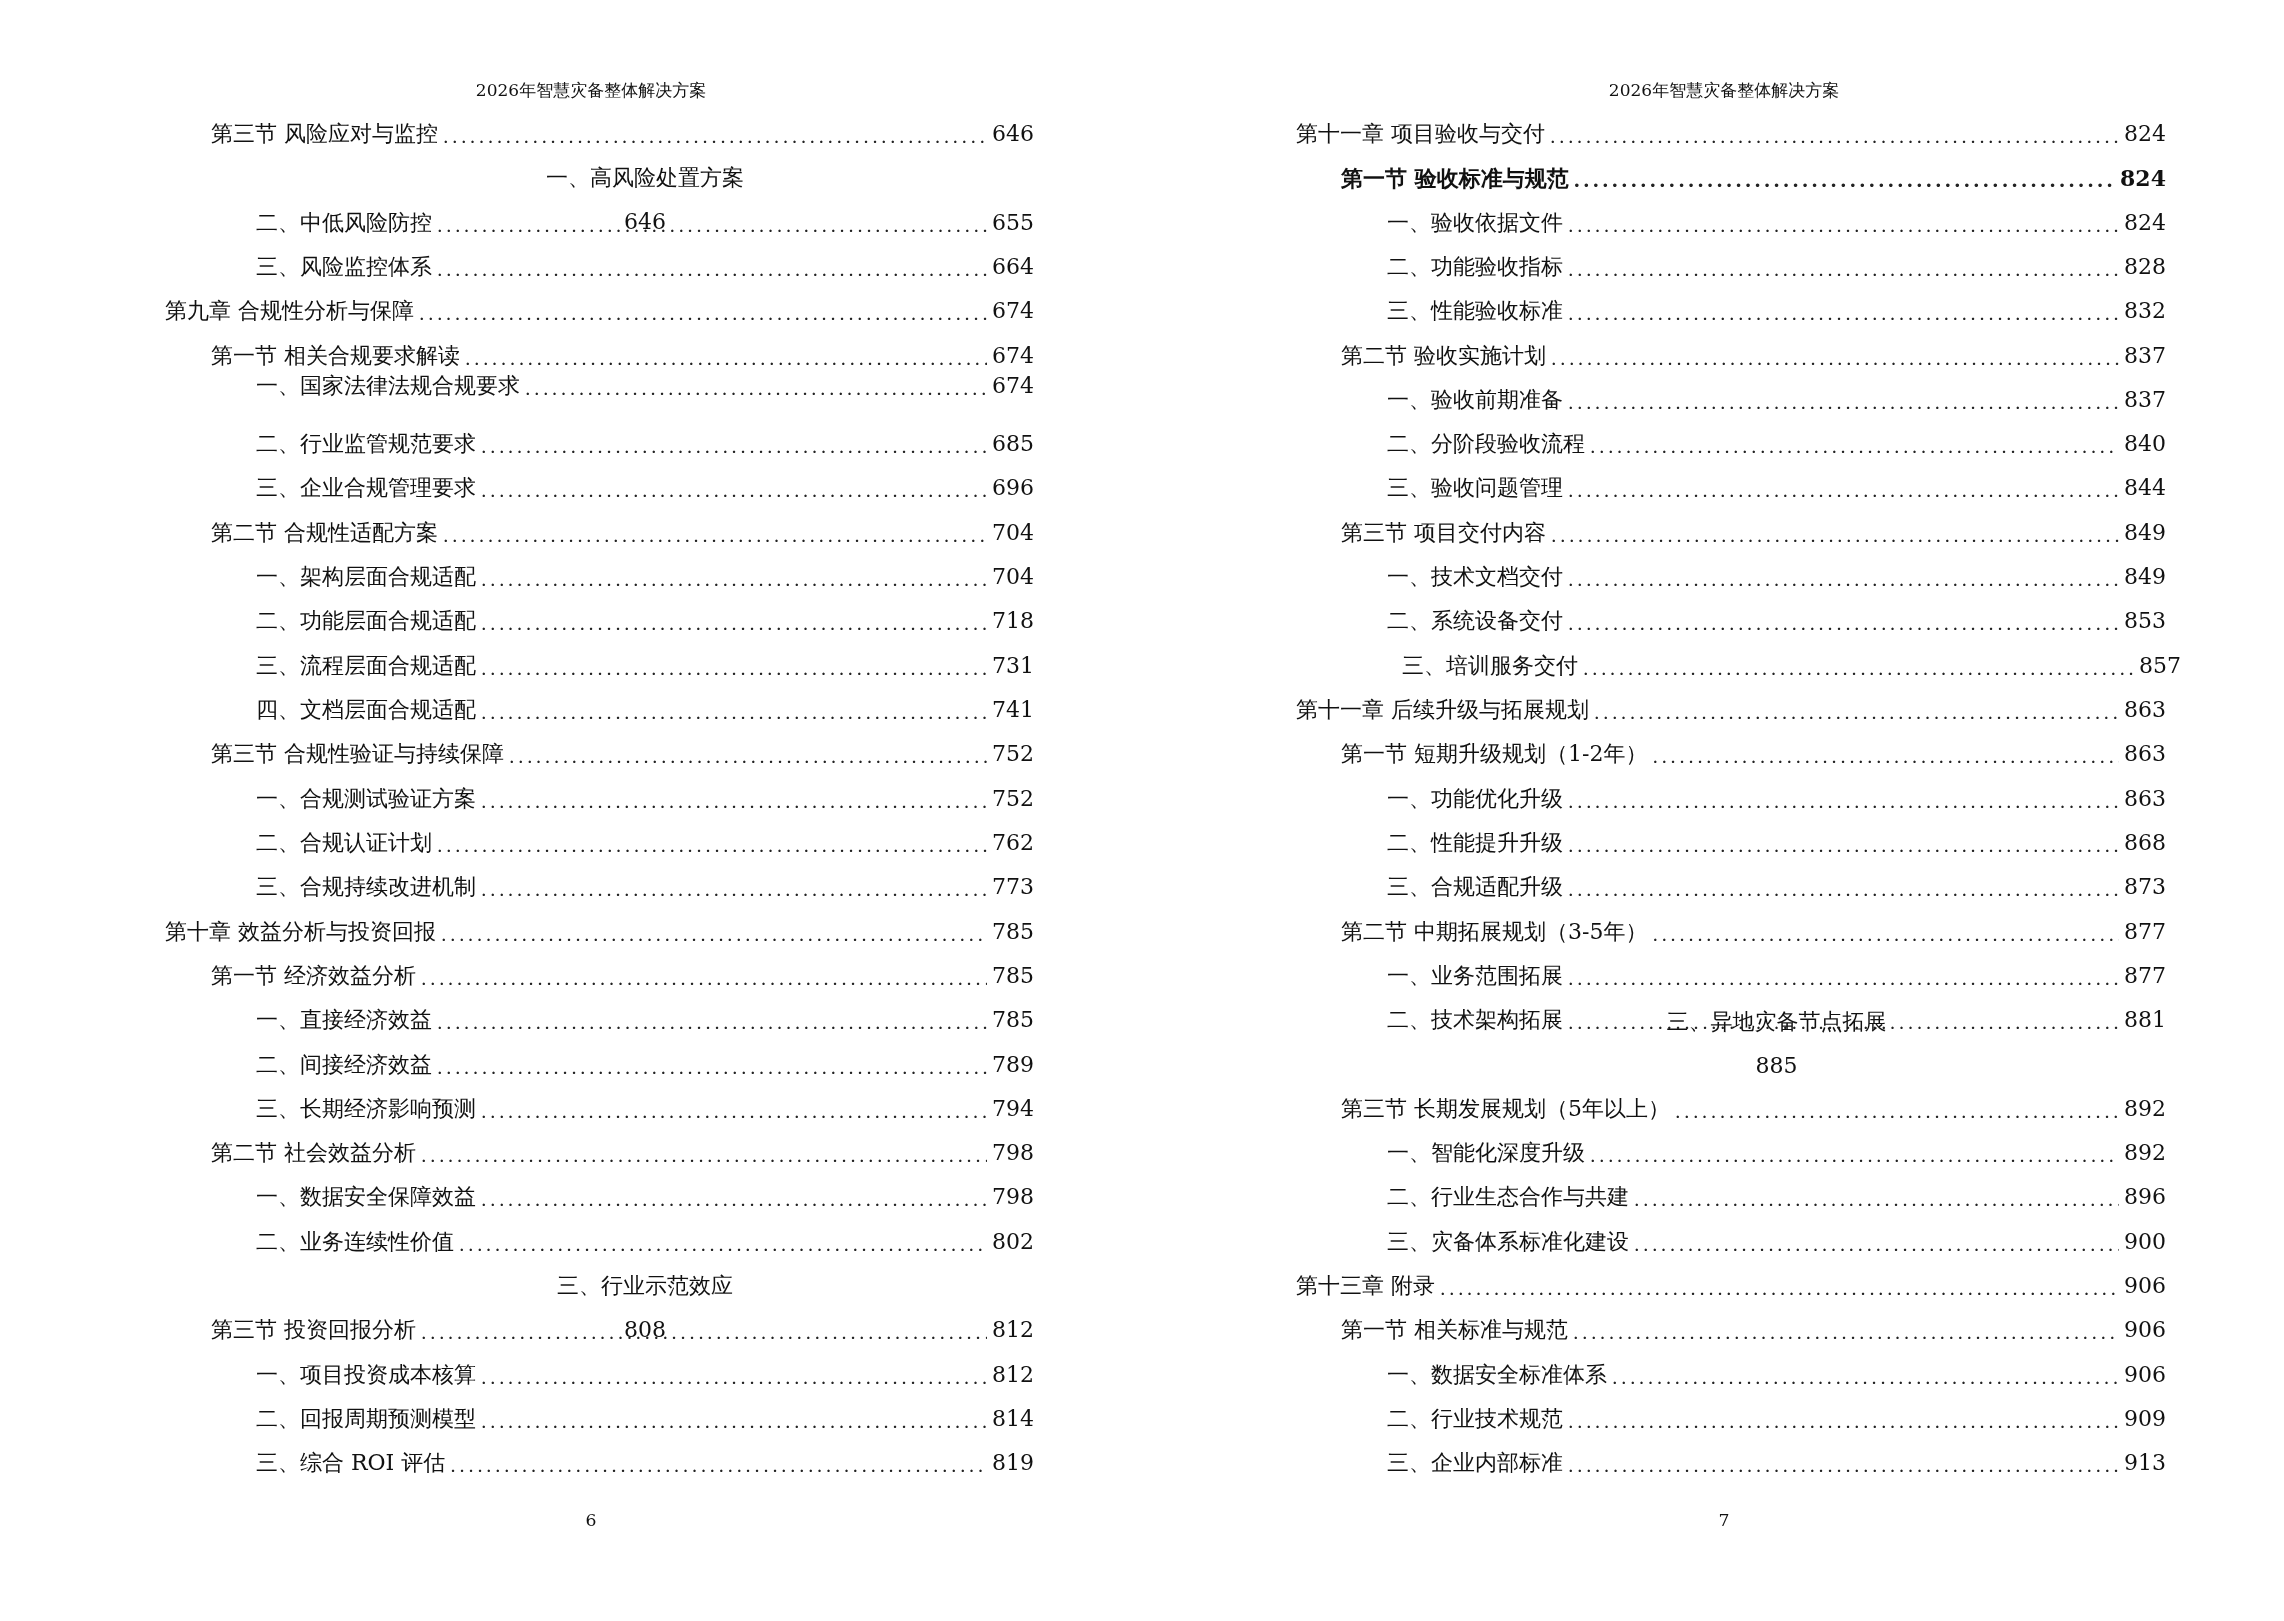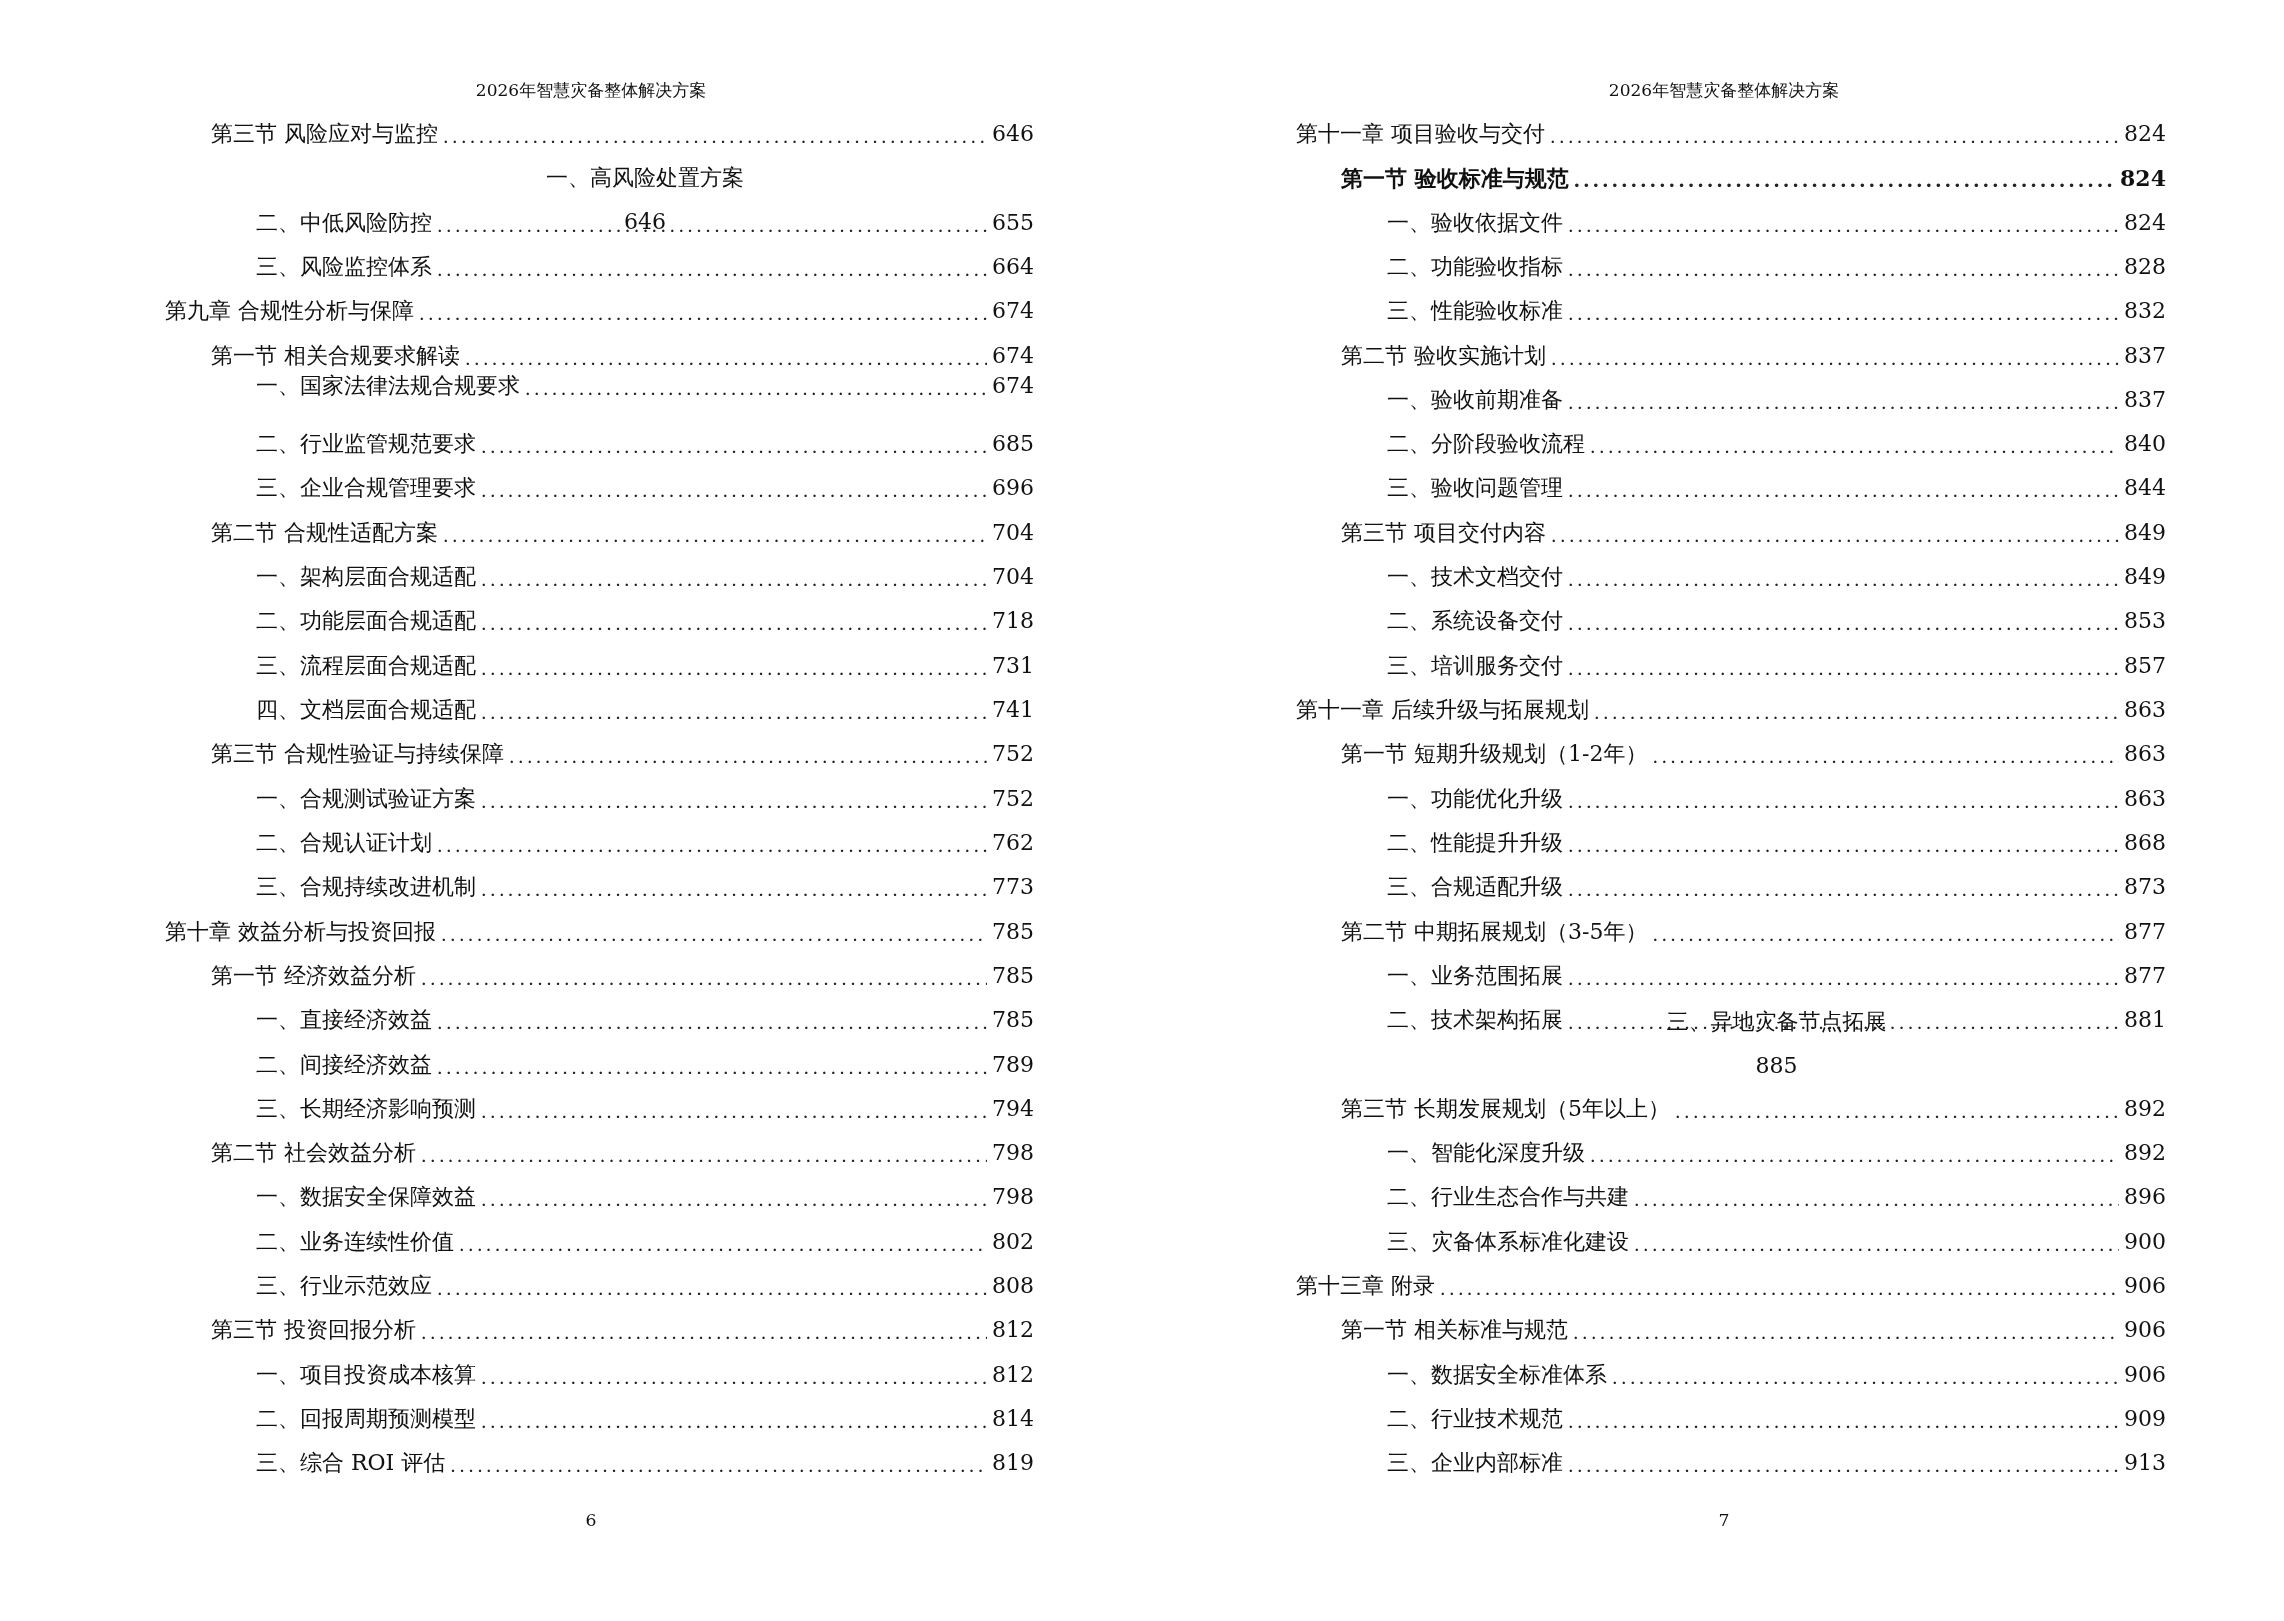--- a/index.html
+++ b/index.html
@@ -161,21 +161,21 @@
       <div class="row" style="left: 256px; width: 778px; top: 1063px;">
         <span class="label">一、数据安全保障效益</span>
         <span class="dots"></span>
         <span class="num">798</span>
       </div>
       <div class="row" style="left: 256px; width: 778px; top: 1108px;">
         <span class="label">二、业务连续性价值</span>
         <span class="dots"></span>
         <span class="num">802</span>
       </div>
-      <div class="row" style="left: 256px; width: 778px; top: 1152px;">
+      <div class="row" style="left: 256px; width: 778px; top: 1152px; flex-direction: column;">
         <span class="label">三、行业示范效应</span>
         <span class="dots"></span>
         <span class="num">808</span>
       </div>
       <div class="row" style="left: 211px; width: 823px; top: 1196px;">
         <span class="label">第三节 投资回报分析</span>
         <span class="dots"></span>
         <span class="num">812</span>
       </div>
       <div class="row" style="left: 256px; width: 778px; top: 1241px;">
@@ -253,21 +253,21 @@
       <div class="row" style="left: 245px; width: 779px; top: 443px;">
         <span class="label">一、技术文档交付</span>
         <span class="dots"></span>
         <span class="num">849</span>
       </div>
       <div class="row" style="left: 245px; width: 779px; top: 487px;">
         <span class="label">二、系统设备交付</span>
         <span class="dots"></span>
         <span class="num">853</span>
       </div>
-      <div class="row" style="left: 245px; width: 779px; top: 532px;">
+      <div class="row" style="left: 260px; width: 779px; top: 532px;">
         <span class="label">三、培训服务交付</span>
         <span class="dots"></span>
         <span class="num">857</span>
       </div>
       <div class="row" style="left: 154px; width: 870px; top: 576px;">
         <span class="label">第十一章 后续升级与拓展规划</span>
         <span class="dots"></span>
         <span class="num">863</span>
       </div>
       <div class="row" style="left: 199px; width: 825px; top: 620px;">

